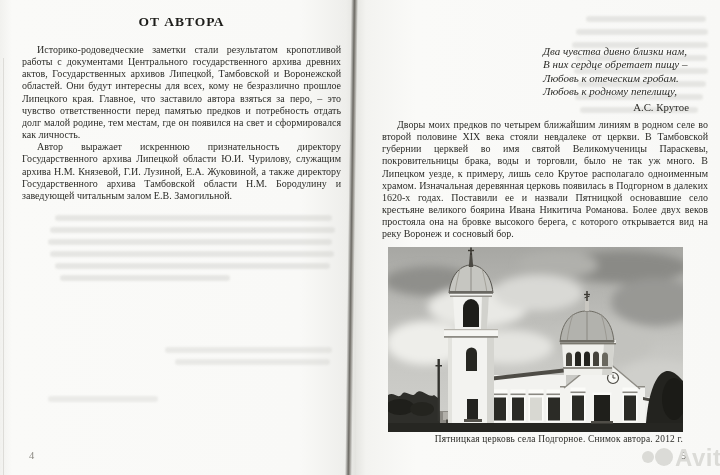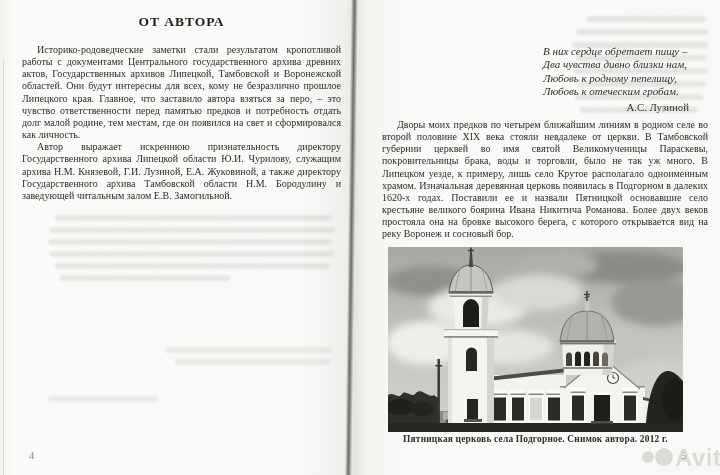--- a/index.html
+++ b/index.html
@@ -35,22 +35,22 @@
     margin:0;font-size:10px;line-height:12.15px;text-align:justify;
     text-indent:15px;color:#2c2c28;
   }
   .left-text{left:22px;top:44px;width:319px;}
   .right-text{left:26px;top:119px;width:326px;}
   .epigraph{position:absolute;left:187px;top:45px;width:146px;}
   .epiline{font-style:italic;font-size:11px;line-height:13.4px;white-space:nowrap;color:#2c2c28;}
   .epiattr{margin-top:2px;font-size:10.8px;text-align:right;width:146px;color:#2c2c28;}
   .photo{position:absolute;left:32px;top:247px;width:295px;height:185px;overflow:hidden;background:#bdbdb9;}
   .caption{
-    position:absolute;left:32px;top:434px;width:295px;text-align:center;
-    font-size:9.4px;font-weight:bold;color:#2b2b27;letter-spacing:0.2px;white-space:nowrap;
+    position:absolute;left:32px;top:434px;width:295px;text-align:right;
+    font-size:9.4px;font-weight:normal;color:#2b2b27;letter-spacing:0.2px;white-space:nowrap;
   }
   .pagenum{position:absolute;font-size:10.5px;}
   .pagenum-left{left:29px;top:450px;color:#8b8982;}
   .pagenum-right{left:325px;top:450px;color:#5a5852;}
   .bleed{position:absolute;height:6px;background:#cfcfcb;opacity:.45;filter:blur(1.2px);border-radius:3px;}
   .watermark{position:absolute;left:282px;top:437px;width:110px;height:36px;opacity:.95;}
   .wm-circle{position:absolute;border-radius:50%;background:#dadad6;}
   .wm-c1{left:4px;top:14px;width:12px;height:12px;}
   .wm-c2{left:17px;top:11px;width:18px;height:18px;}
   .wm-text{
@@ -93,25 +93,25 @@
     <div class="bleed" style="left:220px;top:29px;width:132px;"></div>
     <div class="bleed" style="left:216px;top:42px;width:136px;"></div>
     <div class="bleed" style="left:220px;top:55px;width:131px;"></div>
     <div class="bleed" style="left:218px;top:68px;width:134px;"></div>
     <div class="bleed" style="left:222px;top:81px;width:128px;"></div>
     <div class="bleed" style="left:219px;top:94px;width:128px;"></div>
     <div class="bleed" style="left:224px;top:107px;width:118px;"></div>
 
 
     <div class="epigraph">
+      <div class="epiline">Два чувства дивно близки нам,</div>
       <div class="epiline">В них сердце обретает пищу –</div>
-      <div class="epiline">Два чувства дивно близки нам,</div>
+      <div class="epiline">Любовь к отеческим гробам.</div>
       <div class="epiline">Любовь к родному пепелищу,</div>
-      <div class="epiline">Любовь к отеческим гробам.</div>
-      <div class="epiattr">А.С. Лузиной</div>
+      <div class="epiattr">А.С. Крутое</div>
     </div>
 
     <div class="textblock right-text">
       <p>Дворы моих предков по четырем ближайшим линиям в родном селе во второй половине XIX века стояли невдалеке от церкви. В Тамбовской губернии церквей во имя святой Великомученицы Параскевы, покровительницы брака, воды и торговли, было не так уж много. В Липецком уезде, к примеру, лишь село Крутое располагало одноименным храмом. Изначальная деревянная церковь появилась в Подгорном в далеких 1620-х годах. Поставили ее и назвали Пятницкой основавшие село крестьяне великого боярина Ивана Никитича Романова. Более двух веков простояла она на бровке высокого берега, с которого открывается вид на реку Воронеж и сосновый бор.</p>
     </div>
 
     <div class="photo">
       <svg width="295" height="185" viewBox="0 0 295 185" xmlns="http://www.w3.org/2000/svg">
         <defs>
           <linearGradient id="sky" x1="0" y1="0" x2="0" y2="1">

